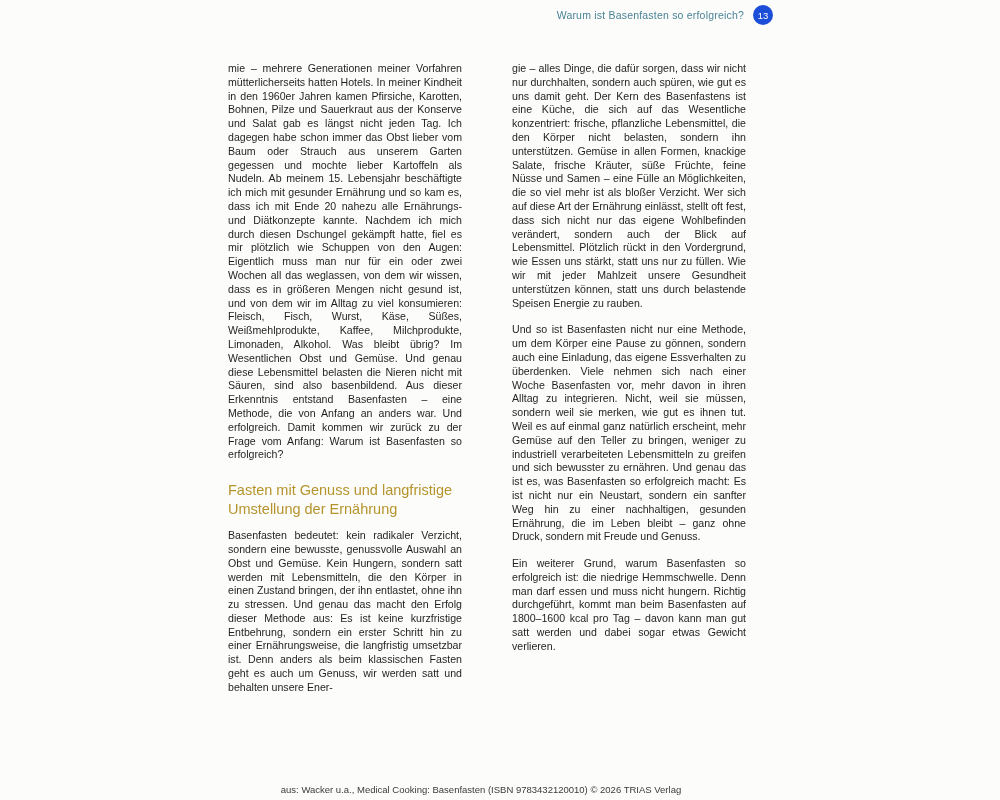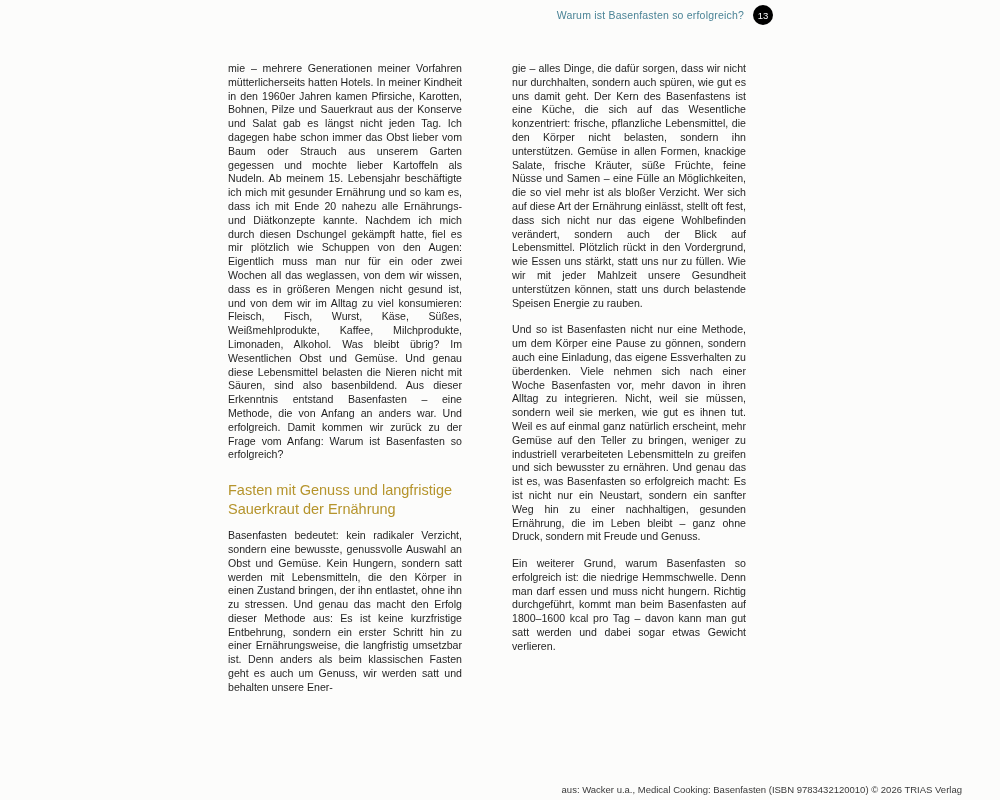--- a/index.html
+++ b/index.html
@@ -30,21 +30,21 @@
   }
   .header-title {
     font-size: 10.5px;
     color: #4a8396;
     letter-spacing: 0.2px;
   }
   .page-number-badge {
     width: 20px;
     height: 20px;
     border-radius: 50%;
-    background: #000000;
+    background: #1d4ed8;
     color: #ffffff;
     font-size: 9.5px;
     display: flex;
     align-items: center;
     justify-content: center;
     flex: 0 0 auto;
   }
   
   .columns {
     position: absolute;
@@ -72,40 +72,40 @@
     color: #b5942c;
     margin: 19px 0 11px 0;
   }
   .section-heading.first { margin-top: 19px; }
   
   .footer {
     position: absolute;
     bottom: 5px;
     left: 0;
     width: 962px;
-    text-align: right;
+    text-align: center;
     font-size: 9.5px;
     color: #3a3a3a;
   }
 </style>
 </head>
 <body>
 
 <div class="page">
 
   <div class="header">
     <span class="header-title">Warum ist Basenfasten so erfolgreich?</span>
     <span class="page-number-badge">13</span>
   </div>
 
   <div class="columns">
 
     <div class="col">
       <p class="body-para">mie – mehrere Generationen meiner Vorfahren mütterlicherseits hatten Hotels. In meiner Kindheit in den 1960er Jahren kamen Pfirsiche, Karotten, Bohnen, Pilze und Sauerkraut aus der Konserve und Salat gab es längst nicht jeden Tag. Ich dagegen habe schon immer das Obst lieber vom Baum oder Strauch aus unserem Garten gegessen und mochte lieber Kartoffeln als Nudeln. Ab meinem 15. Lebensjahr beschäftigte ich mich mit gesunder Ernährung und so kam es, dass ich mit Ende 20 nahezu alle Ernährungs- und Diätkonzepte kannte. Nachdem ich mich durch diesen Dschungel gekämpft hatte, fiel es mir plötzlich wie Schuppen von den Augen: Eigentlich muss man nur für ein oder zwei Wochen all das weglassen, von dem wir wissen, dass es in größeren Mengen nicht gesund ist, und von dem wir im Alltag zu viel konsumieren: Fleisch, Fisch, Wurst, Käse, Süßes, Weißmehlprodukte, Kaffee, Milchprodukte, Limonaden, Alkohol. Was bleibt übrig? Im Wesentlichen Obst und Gemüse. Und genau diese Lebensmittel belasten die Nieren nicht mit Säuren, sind also basenbildend. Aus dieser Erkenntnis entstand Basenfasten – eine Methode, die von Anfang an anders war. Und erfolgreich. Damit kommen wir zurück zu der Frage vom Anfang: Warum ist Basenfasten so erfolgreich?</p>
-      <h2 class="section-heading first">Fasten mit Genuss und langfristige Sauerkraut der Ernährung</h2>
+      <h2 class="section-heading first">Fasten mit Genuss und langfristige Umstellung der Ernährung</h2>
       <p class="body-para">Basenfasten bedeutet: kein radikaler Verzicht, sondern eine bewusste, genussvolle Auswahl an Obst und Gemüse. Kein Hungern, sondern satt werden mit Lebensmitteln, die den Körper in einen Zustand bringen, der ihn entlastet, ohne ihn zu stressen. Und genau das macht den Erfolg dieser Methode aus: Es ist keine kurzfristige Entbehrung, sondern ein erster Schritt hin zu einer Ernährungsweise, die langfristig umsetzbar ist. Denn anders als beim klassischen Fasten geht es auch um Genuss, wir werden satt und behalten unsere Ener-</p>
     </div>
 
     <div class="col">
       <p class="body-para">gie – alles Dinge, die dafür sorgen, dass wir nicht nur durchhalten, sondern auch spüren, wie gut es uns damit geht. Der Kern des Basenfastens ist eine Küche, die sich auf das Wesentliche konzentriert: frische, pflanzliche Lebensmittel, die den Körper nicht belasten, sondern ihn unterstützen. Gemüse in allen Formen, knackige Salate, frische Kräuter, süße Früchte, feine Nüsse und Samen – eine Fülle an Möglichkeiten, die so viel mehr ist als bloßer Verzicht. Wer sich auf diese Art der Ernährung einlässt, stellt oft fest, dass sich nicht nur das eigene Wohlbefinden verändert, sondern auch der Blick auf Lebensmittel. Plötzlich rückt in den Vordergrund, wie Essen uns stärkt, statt uns nur zu füllen. Wie wir mit jeder Mahlzeit unsere Gesundheit unterstützen können, statt uns durch belastende Speisen Energie zu rauben.</p>
       <p class="body-para">Und so ist Basenfasten nicht nur eine Methode, um dem Körper eine Pause zu gönnen, sondern auch eine Einladung, das eigene Essverhalten zu überdenken. Viele nehmen sich nach einer Woche Basenfasten vor, mehr davon in ihren Alltag zu integrieren. Nicht, weil sie müssen, sondern weil sie merken, wie gut es ihnen tut. Weil es auf einmal ganz natürlich erscheint, mehr Gemüse auf den Teller zu bringen, weniger zu industriell verarbeiteten Lebensmitteln zu greifen und sich bewusster zu ernähren. Und genau das ist es, was Basenfasten so erfolgreich macht: Es ist nicht nur ein Neustart, sondern ein sanfter Weg hin zu einer nachhaltigen, gesunden Ernährung, die im Leben bleibt – ganz ohne Druck, sondern mit Freude und Genuss.</p>
       <p class="body-para">Ein weiterer Grund, warum Basenfasten so erfolgreich ist: die niedrige Hemmschwelle. Denn man darf essen und muss nicht hungern. Richtig durchgeführt, kommt man beim Basenfasten auf 1800–1600 kcal pro Tag – davon kann man gut satt werden und dabei sogar etwas Gewicht verlieren.</p>
     </div>
 
   </div>

